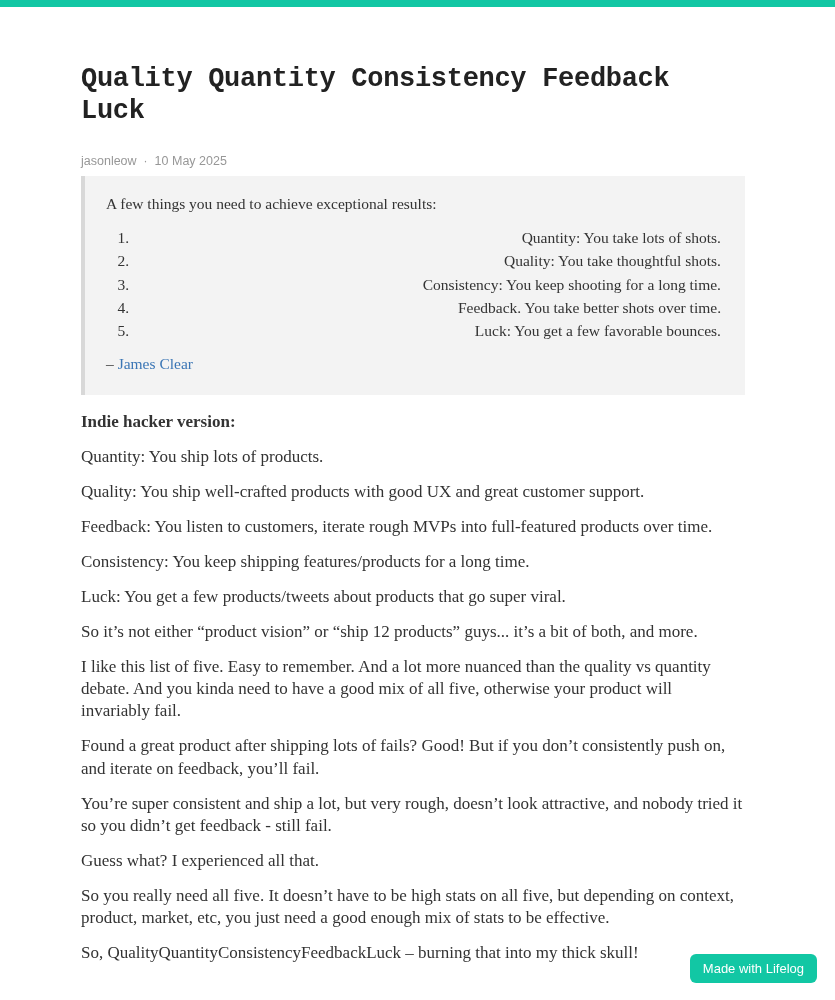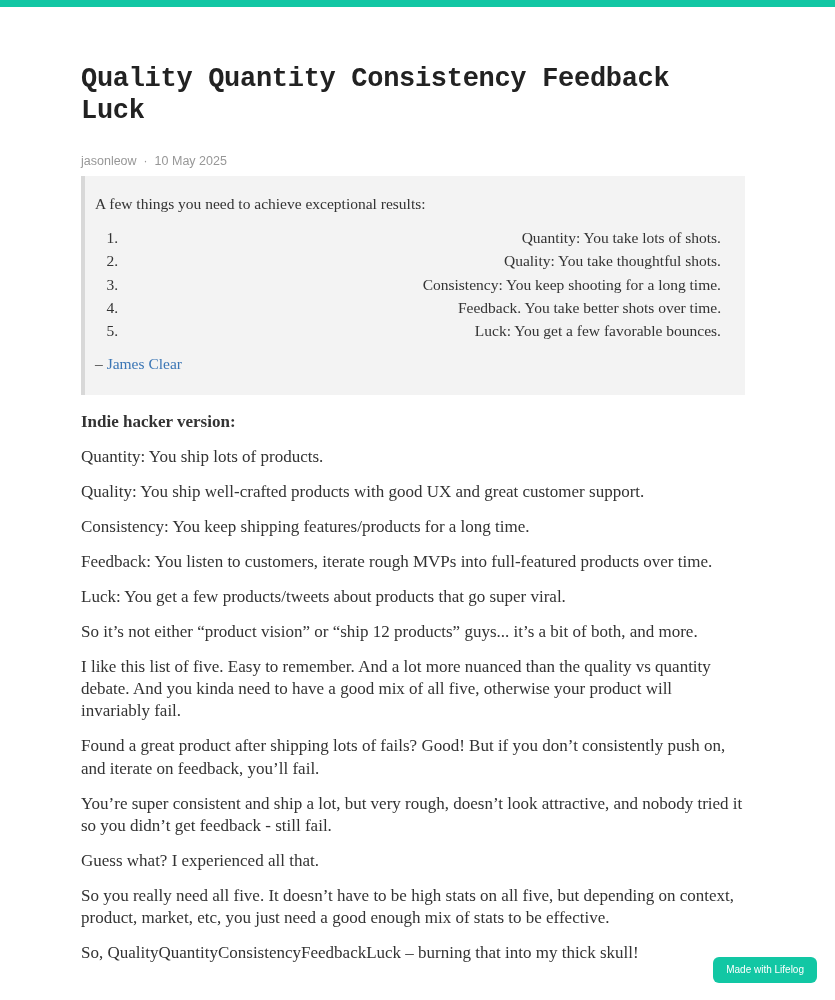--- a/index.html
+++ b/index.html
@@ -46,21 +46,21 @@
     color: var(--meta-color);
     display: flex;
     align-items: center;
     gap: 7px;
   }
   .meta-sep { font-size: 12px; }
   blockquote.quote-box {
     margin: 8px 0 16px 0;
     background: var(--quote-bg);
     border-left: 4px solid var(--quote-border);
-    padding: 16px 24px 19px 10px;
+    padding: 16px 24px 19px 21px;
     font-size: 15.5px;
     line-height: 1.5;
     color: var(--body-color);
   }
   .quote-box p.quote-intro { margin: 0; }
   .quote-box ol {
     margin: 11px 0 0 0;
     padding-left: 27px;
     text-align: right;
   }
@@ -77,21 +77,21 @@
   }
   .article p { margin: 0 0 13px 0; }
   .article p.lead { font-weight: 700; }
   .badge {
     position: absolute;
     right: 18px;
     bottom: 17px;
     background: var(--accent);
     color: #ffffff;
     font-family: "Liberation Sans", sans-serif;
-    font-size: 10px;
+    font-size: 13px;
     padding: 8px 13px;
     border-radius: 6px;
     border: none;
     cursor: pointer;
     line-height: 1;
   }
 </style>
 </head>
 <body>
 
@@ -119,22 +119,22 @@
     <p class="quote-attribution">
       <span>– </span><a href="#" class="quote-link">James Clear</a>
     </p>
   </blockquote>
 
   <div class="article">
     <p class="lead">Indie hacker version:</p>
     <div>
         <p>Quantity: You ship lots of products.</p>
         <p>Quality: You ship well-crafted products with good UX and great customer support.</p>
+        <p>Feedback: You listen to customers, iterate rough MVPs into full-featured products over time.</p>
         <p>Consistency: You keep shipping features/products for a long time.</p>
-        <p>Feedback: You listen to customers, iterate rough MVPs into full-featured products over time.</p>
         <p>Luck: You get a few products/tweets about products that go super viral.</p>
         <p>So it’s not either “product vision” or “ship 12 products” guys... it’s a bit of both, and more.</p>
         <p>I like this list of five. Easy to remember. And a lot more nuanced than the quality vs quantity debate. And you kinda need to have a good mix of all five, otherwise your product will invariably fail.</p>
         <p>Found a great product after shipping lots of fails? Good! But if you don’t consistently push on, and iterate on feedback, you’ll fail.</p>
         <p>You’re super consistent and ship a lot, but very rough, doesn’t look attractive, and nobody tried it so you didn’t get feedback - still fail.</p>
         <p>Guess what? I experienced all that.</p>
         <p>So you really need all five. It doesn’t have to be high stats on all five, but depending on context, product, market, etc, you just need a good enough mix of stats to be effective.</p>
         <p>So, QualityQuantityConsistencyFeedbackLuck – burning that into my thick skull!</p>
       </div>
   </div>

